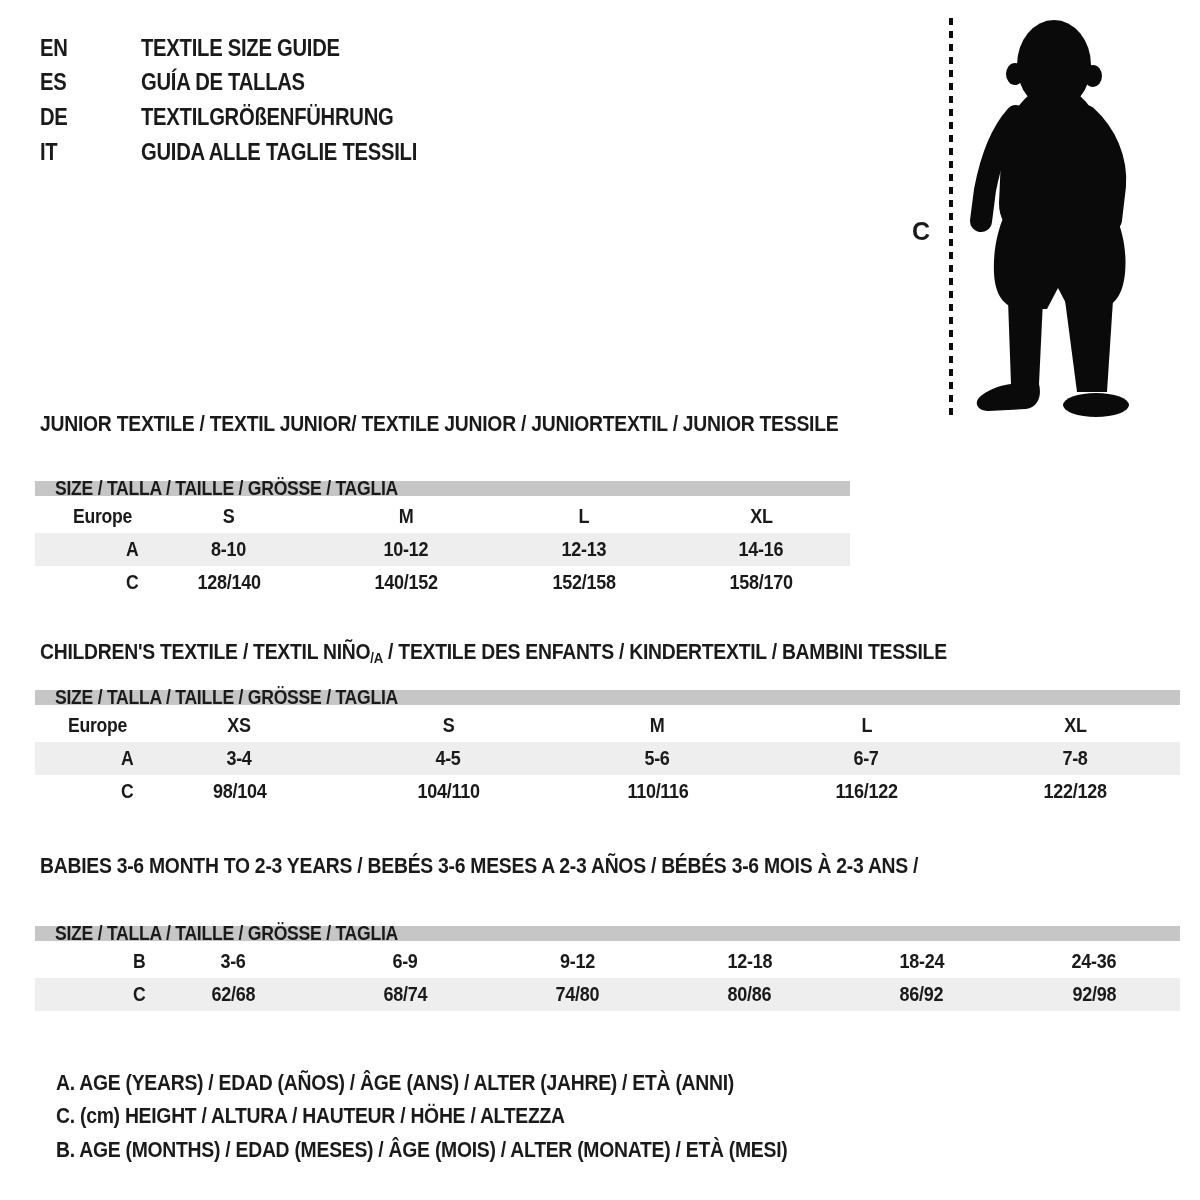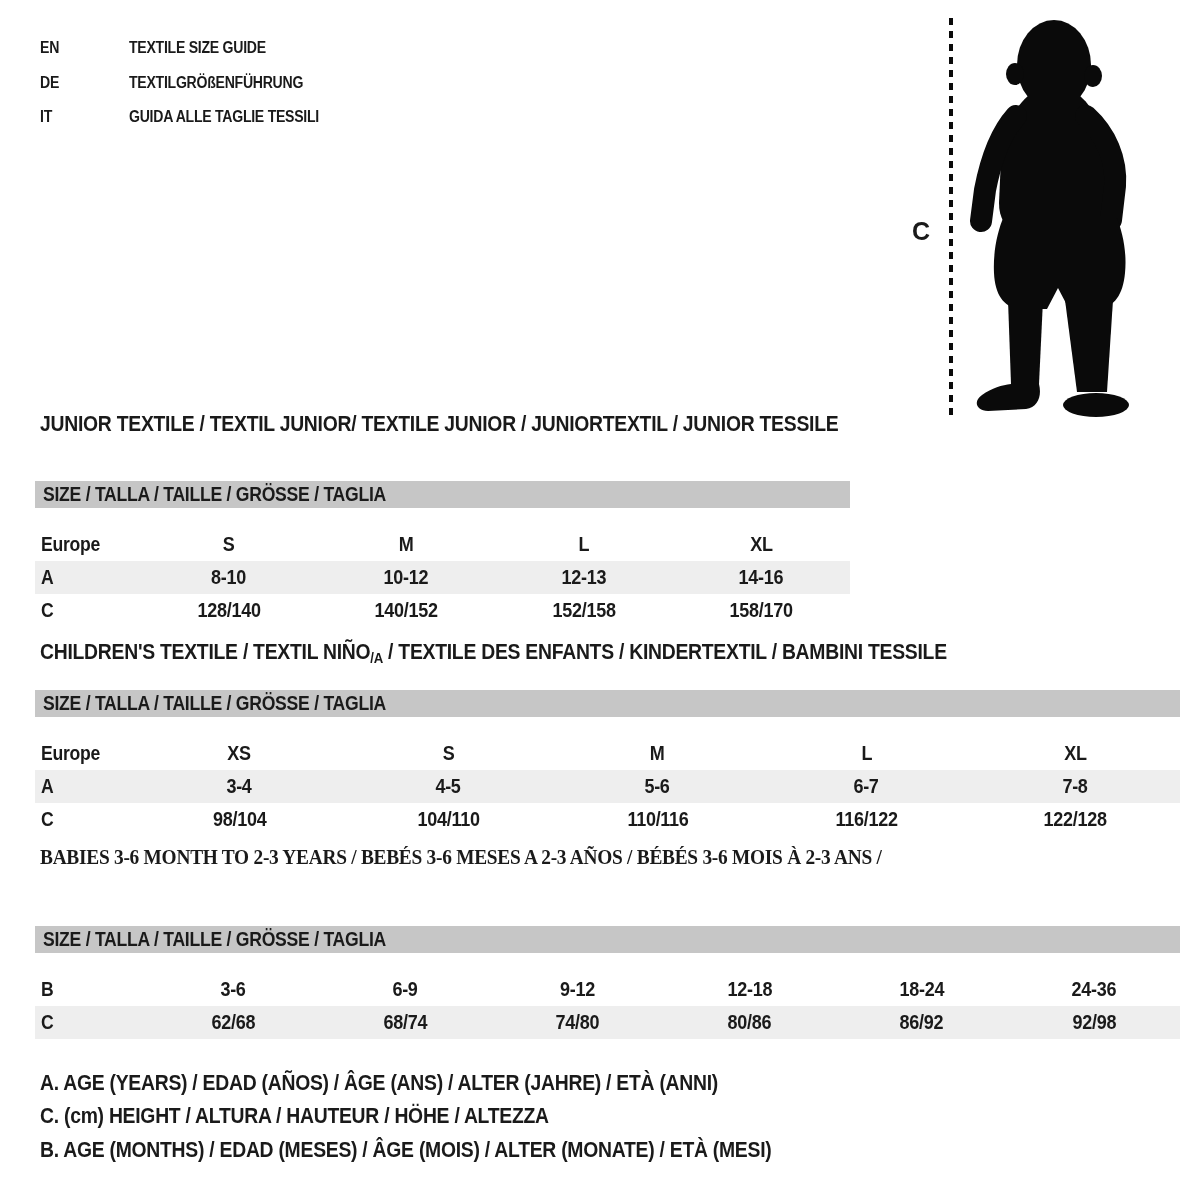--- a/index.html
+++ b/index.html
@@ -4,51 +4,55 @@
 <style>
   html,body{margin:0;padding:0;background:#fff;}
   .page{
     position:relative;width:1200px;height:1200px;background:#ffffff;overflow:hidden;
     font-family:"Liberation Sans","DejaVu Sans",sans-serif;font-weight:bold;color:#1a1a1a;
     -webkit-font-smoothing:antialiased;
   }
   .cond{transform:scaleX(0.88);transform-origin:0 50%;white-space:nowrap;display:inline-block;}
   
   .langs{position:absolute;left:40px;top:31px;}
-  .lang-row{display:flex;height:34.6px;align-items:center;font-size:16px;letter-spacing:-0.3px;}
+  .lang-row{display:flex;height:34.6px;align-items:center;font-size:23px;letter-spacing:-0.3px;gap:12px;}
   .lang-code{width:89px;flex:none;}
   
   .figure{position:absolute;left:900px;top:12px;width:250px;height:414px;}
   .figure svg{display:block;}
   .figure text{font-family:"Liberation Sans","DejaVu Sans",sans-serif;font-weight:bold;font-size:25px;fill:#1a1a1a;}
   
   .sec-title{position:absolute;left:40px;font-size:22px;letter-spacing:-0.3px;line-height:24px;white-space:nowrap;}
   .sec-title .sub{font-size:15px;vertical-align:-4px;}
-  .two-line div{height:33px;display:flex;align-items:flex-start;font-family:Liberation Serif, serif;}
+  .two-line div{height:33px;display:flex;align-items:flex-end;}
   
   .table{position:absolute;left:35px;}
-  .thead{height:27px;background:#c6c6c6;margin-bottom:20px;display:flex;align-items:center;padding-left:8px;font-size:20px;letter-spacing:-0.3px;}
+  .thead{height:15px;background:#c6c6c6;margin-bottom:4px;display:flex;align-items:center;padding-left:20px;font-size:20px;letter-spacing:-0.3px;}
   .trow{display:flex;height:33px;align-items:center;font-size:20px;letter-spacing:-0.3px;}
   .trow.shaded{background:#eeeeee;}
-  .tlabel{flex:none;padding-left:6px;box-sizing:border-box;}
+  .tlabel{flex:none;padding-left:6px;box-sizing:border-box;text-align:right;}
   .tcell{flex:1;text-align:center;}
   .tcell .cellt{transform:scaleX(0.9);transform-origin:50% 50%;display:inline-block;white-space:nowrap;}
   
   .legend{position:absolute;left:40px;top:1066px;}
-  .legend-row{height:33.5px;display:flex;align-items:center;font-size:22px;letter-spacing:-0.3px;}
+  .legend-row{height:33.5px;display:flex;align-items:center;font-size:22px;letter-spacing:-0.3px;margin-left:16px;}
 </style>
 </head>
 <body>
 
 <div class="page">
 
   <div class="langs">
     <div class="lang-row">
       <span class="lang-code"><span class="cond">EN</span></span>
       <span class="cond">TEXTILE SIZE GUIDE</span>
+    </div>
+    <div class="lang-row">
+      <span class="lang-code"><span class="cond">ES</span></span>
+      <span class="cond">GUÍA DE TALLAS</span>
     </div>
     <div class="lang-row">
       <span class="lang-code"><span class="cond">DE</span></span>
       <span class="cond">TEXTILGRÖßENFÜHRUNG</span>
     </div>
     <div class="lang-row">
       <span class="lang-code"><span class="cond">IT</span></span>
       <span class="cond">GUIDA ALLE TAGLIE TESSILI</span>
     </div>
   </div>

